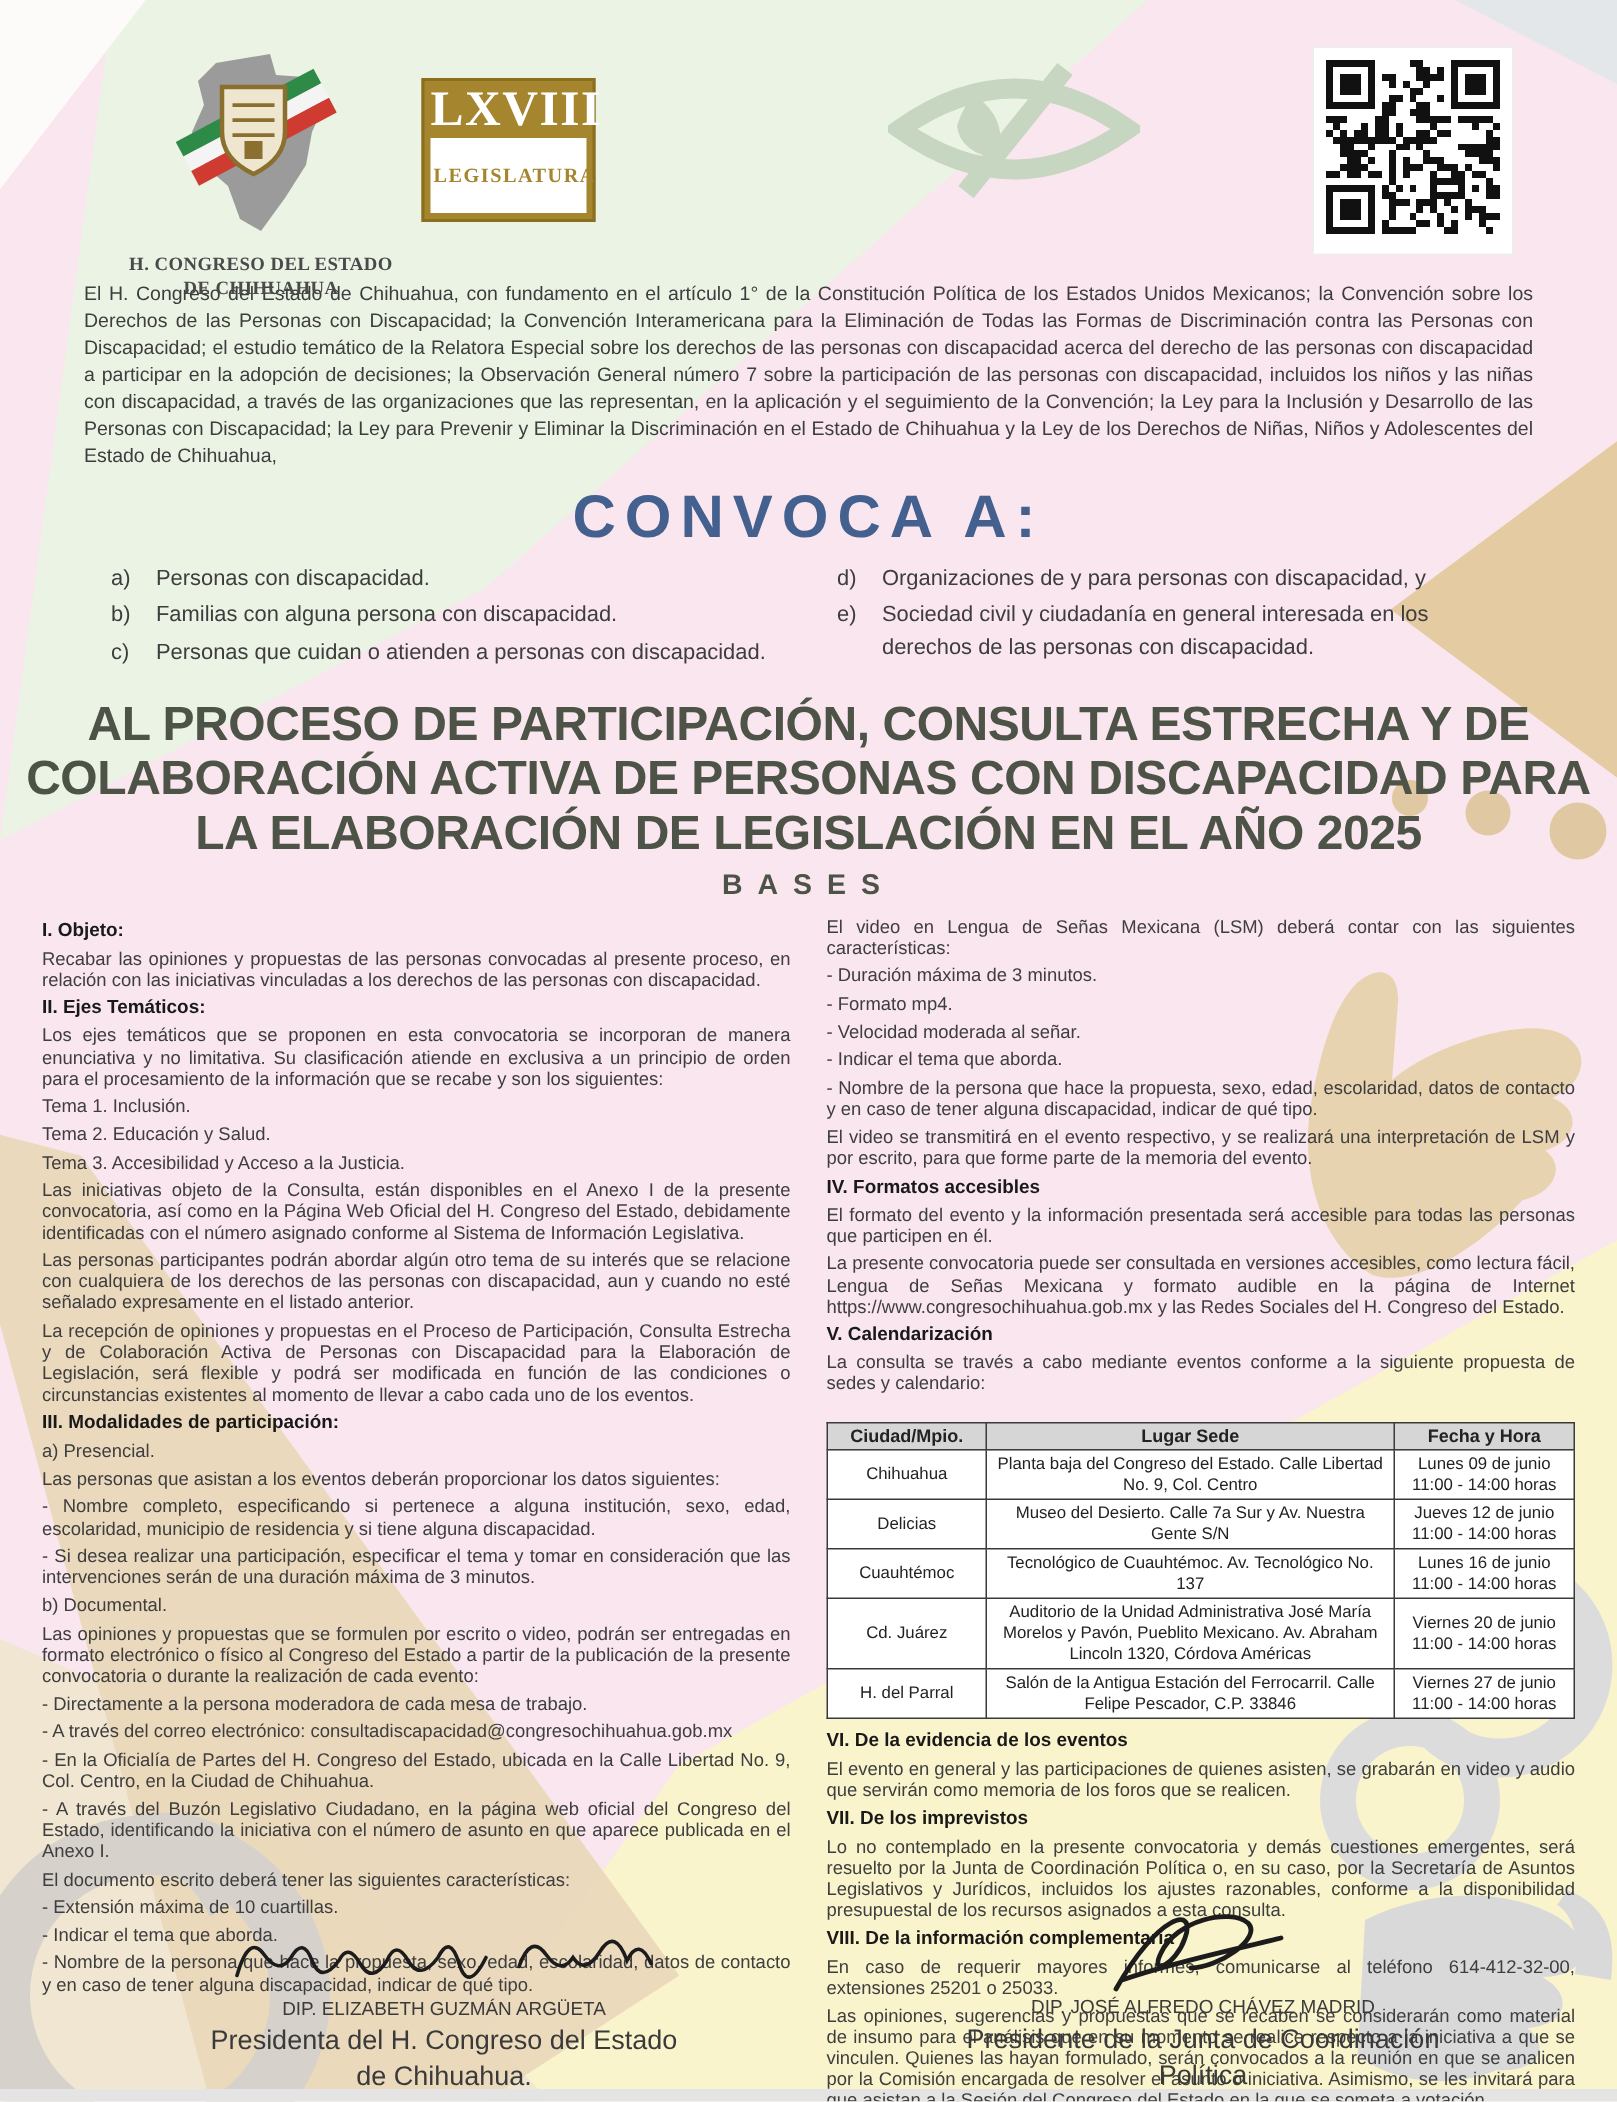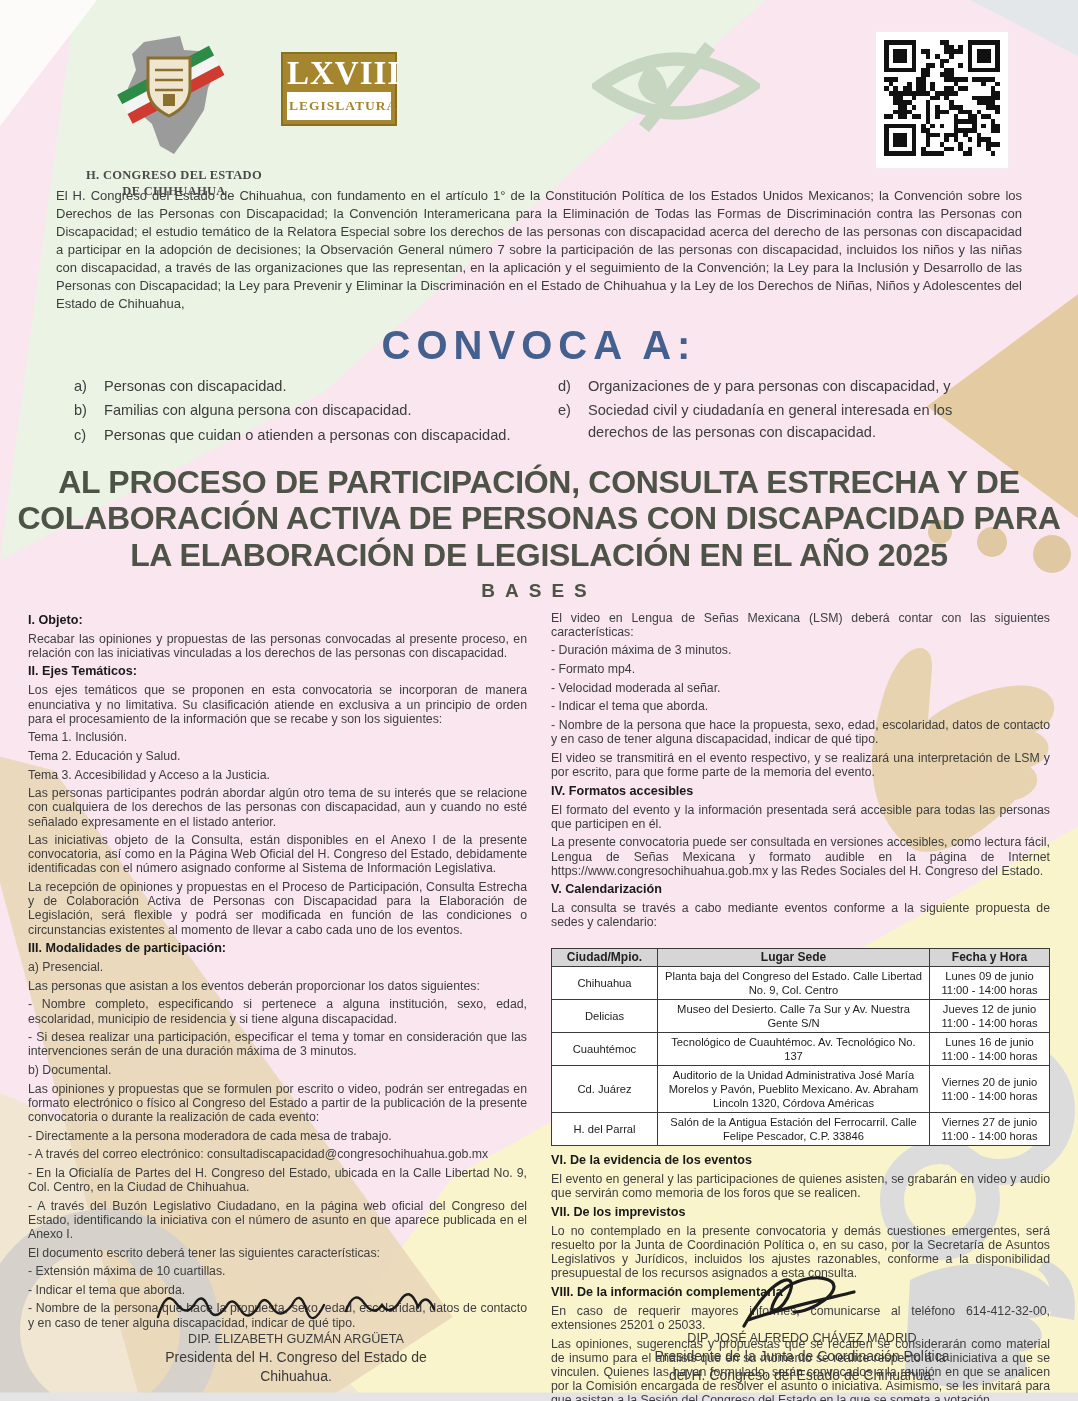--- a/index.html
+++ b/index.html
@@ -23,21 +23,21 @@
   .content { position:relative; z-index:1; }
 
   .hdr { position:relative; height:175px; }
   .crest-block { position:absolute; left:84px; top:36px; width:180px; text-align:center; }
   .org-name { margin-top:2px; font-family:"Liberation Serif", serif; font-weight:bold;
               font-size:12.5px; line-height:1.25; color:#4a4a4a; letter-spacing:.3px; }
   .legis-box { position:absolute; left:281px; top:52px; width:116px; background:#a5862e;
                border:2px solid #8a6f1f; padding:3px 4px 4px; }
   .legis-num { font-family:"Liberation Serif", serif; font-weight:bold; color:#ffffff;
                font-size:33px; line-height:1; letter-spacing:1px; }
-  .legis-word-wrap { background:#ffffff; margin-top:2px; padding:6px 2px; }
+  .legis-word-wrap { background:#ffffff; margin-top:2px; padding:17px 2px; }
   .legis-word { font-family:"Liberation Serif", serif; font-weight:bold; color:#a5862e;
                 font-size:13.5px; letter-spacing:1px; }
   .eye-wrap { position:absolute; left:592px; top:40px; }
   .qr-wrap { position:absolute; left:876px; top:32px; background:#ffffff; padding:8px;
              box-shadow:0 0 0 1px #eee; }
 
   .intro { margin:12px 56px 0; font-size:13px; line-height:1.38; text-align:justify;
            color:#3d3d3d; }
 
   .convoca { text-align:center; margin-top:10px; font-size:40px; font-weight:800;
@@ -65,21 +65,21 @@
                    text-align:center; vertical-align:middle; }
   table.schedule th { background:#d6d6d6; font-size:12px; }
   table.schedule th.c-city, table.schedule td.c-city { width:106px; }
   table.schedule th.c-when, table.schedule td.c-when { width:120px; }
   table.schedule td { line-height:1.25; }
 
   .sig { position:absolute; text-align:center; z-index:1; }
   .sig-left  { left:128px; top:1283px; width:336px; }
   .sig-right { left:624px; top:1268px; width:356px; }
   .sig-name  { font-size:12.6px; color:#3a3a3a; line-height:1.35; }
-  .sig-title { font-size:14px; color:#3a3a3a; line-height:1.35; }
+  .sig-title { font-size:18px; color:#3a3a3a; line-height:1.35; }
   .sig-scribble { display:block; margin:0 auto; }
 </style>
 </head>
 <body>
 
 <div class="page">
 
   <div class="bg bg-green"></div>
   <div class="bg bg-white-tl"></div>
   <div class="bg bg-bluecorner"></div>
@@ -490,22 +490,22 @@
 
     <div class="cols">
       <div class="col">
           <div class="sec-heading">I. Objeto:</div>
           <div class="para">Recabar las opiniones y propuestas de las personas convocadas al presente proceso, en relación con las iniciativas vinculadas a los derechos de las personas con discapacidad.</div>
           <div class="sec-heading">II. Ejes Temáticos:</div>
           <div class="para">Los ejes temáticos que se proponen en esta convocatoria se incorporan de manera enunciativa y no limitativa. Su clasificación atiende en exclusiva a un principio de orden para el procesamiento de la información que se recabe y son los siguientes:</div>
           <div class="para">Tema 1. Inclusión.</div>
           <div class="para">Tema 2. Educación y Salud.</div>
           <div class="para">Tema 3. Accesibilidad y Acceso a la Justicia.</div>
+          <div class="para">Las iniciativas objeto de la Consulta, están disponibles en el Anexo I de la presente convocatoria, así como en la Página Web Oficial del H. Congreso del Estado, debidamente identificadas con el número asignado conforme al Sistema de Información Legislativa.</div>
           <div class="para">Las personas participantes podrán abordar algún otro tema de su interés que se relacione con cualquiera de los derechos de las personas con discapacidad, aun y  cuando no esté señalado expresamente en el listado anterior.</div>
-          <div class="para">Las iniciativas objeto de la Consulta, están disponibles en el Anexo I de la presente convocatoria, así como en la Página Web Oficial del H. Congreso del Estado, debidamente identificadas con el número asignado conforme al Sistema de Información Legislativa.</div>
           <div class="para">La recepción de opiniones y propuestas en el Proceso de Participación, Consulta Estrecha y de Colaboración Activa de Personas con Discapacidad para la Elaboración de Legislación, será flexible y podrá ser modificada en función de las condiciones o circunstancias existentes al momento de llevar a cabo cada uno de los eventos.</div>
           <div class="sec-heading">III. Modalidades de participación:</div>
           <div class="para">a) Presencial.</div>
           <div class="para">Las personas que asistan a los eventos deberán proporcionar los datos siguientes:</div>
           <div class="para">- Nombre completo, especificando si pertenece a alguna institución, sexo, edad, escolaridad, municipio de residencia y si tiene alguna discapacidad.</div>
           <div class="para">- Si desea realizar una participación, especificar el tema y tomar en consideración que las intervenciones serán de una duración máxima de 3 minutos.</div>
           <div class="para">b) Documental.</div>
           <div class="para">Las opiniones y propuestas que se formulen por escrito o video, podrán ser entregadas en formato electrónico o físico al Congreso del Estado a partir de la publicación de la presente convocatoria o durante la realización de cada evento:</div>
           <div class="para">- Directamente a la persona moderadora de cada mesa de trabajo.</div>
           <div class="para">- A través del correo electrónico: consultadiscapacidad@congresochihuahua.gob.mx</div>

